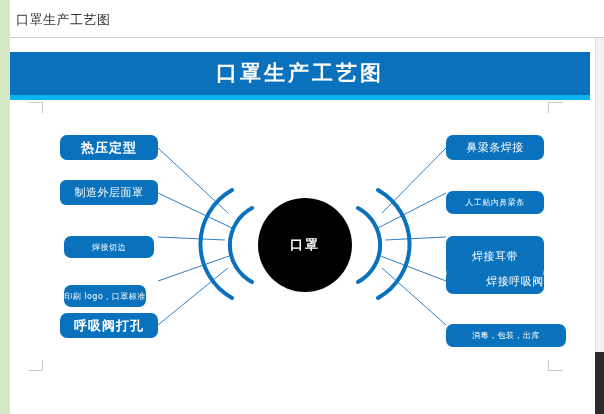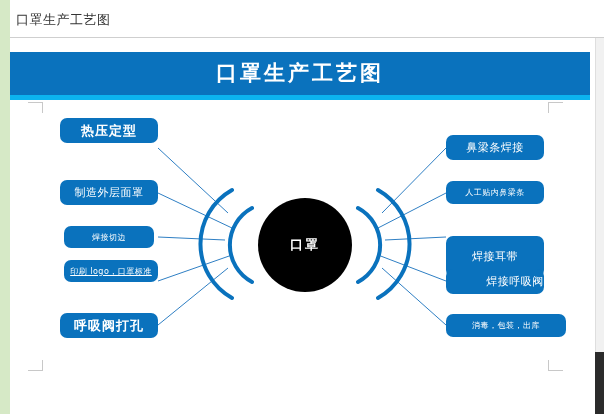--- a/index.html
+++ b/index.html
@@ -98,21 +98,21 @@
     color: #ffffff;
     text-align: center;
     white-space: nowrap;
     box-sizing: border-box;
     display: flex;
     align-items: center;
     justify-content: center;
   }
   .node.big  { font-size: 13px; font-weight: bold; letter-spacing: 1px; }
   .node.mid  { font-size: 11px; font-weight: normal; letter-spacing: 0.5px; }
-  .node.small{ font-size: 8px;  font-weight: normal; letter-spacing: 0.5px; }
+  .node.small{ font-size: 8px;  font-weight: normal; letter-spacing: 0.5px; margin-top: 10px; }
 
   
   .hub {
     position: absolute;
     left: 258px; top: 198px;
     width: 94px; height: 94px;
     border-radius: 50%;
     background: #000000;
     display: flex;
     align-items: center;
@@ -181,30 +181,30 @@
       <path d="M 252 208 A 42 42 0 0 0 252 282" stroke-width="4"></path>
       <path d="M 378 190 A 62 62 0 0 1 378 298" stroke-width="4"></path>
       <path d="M 358 208 A 42 42 0 0 1 358 282" stroke-width="4"></path>
     </g>
   </svg>
 
   <div class="hub">
     <span>口罩</span>
   </div>
 
-  <div class="node big" style="left:60px;  top:118px; width:98px; height:25px;">
+  <div class="node big" style="left:60px;  top:135px; width:98px; height:25px;">
       <span>热压定型</span>
     </div>
-  <div class="node mid" style="left:60px;  top:180px; width:98px; height:25px;">
+  <div class="node mid" style="left:60px;  top:180px; width:98px; height:25px;border-radius:6px;">
       <span>制造外层面罩</span>
     </div>
   <div class="node small" style="left:64px;  top:226px; width:90px; height:22px;">
       <span>焊接切边</span>
     </div>
-  <div class="node small" style="left:64px;  top:260px; width:94px; height:22px;text-decoration:underline;">
+  <div class="node small" style="left:64px;  top:275px; width:82px; height:22px;">
       <span>印刷 logo，口罩标准</span>
     </div>
   <div class="node big" style="left:60px;  top:313px; width:98px; height:25px;">
       <span>呼吸阀打孔</span>
     </div>
 
   <div class="node mid" style="left:446px; top:135px; width:98px; height:25px;">
       <span>鼻梁条焊接</span>
     </div>
   <div class="node small" style="left:446px; top:181px; width:98px; height:23px;">

